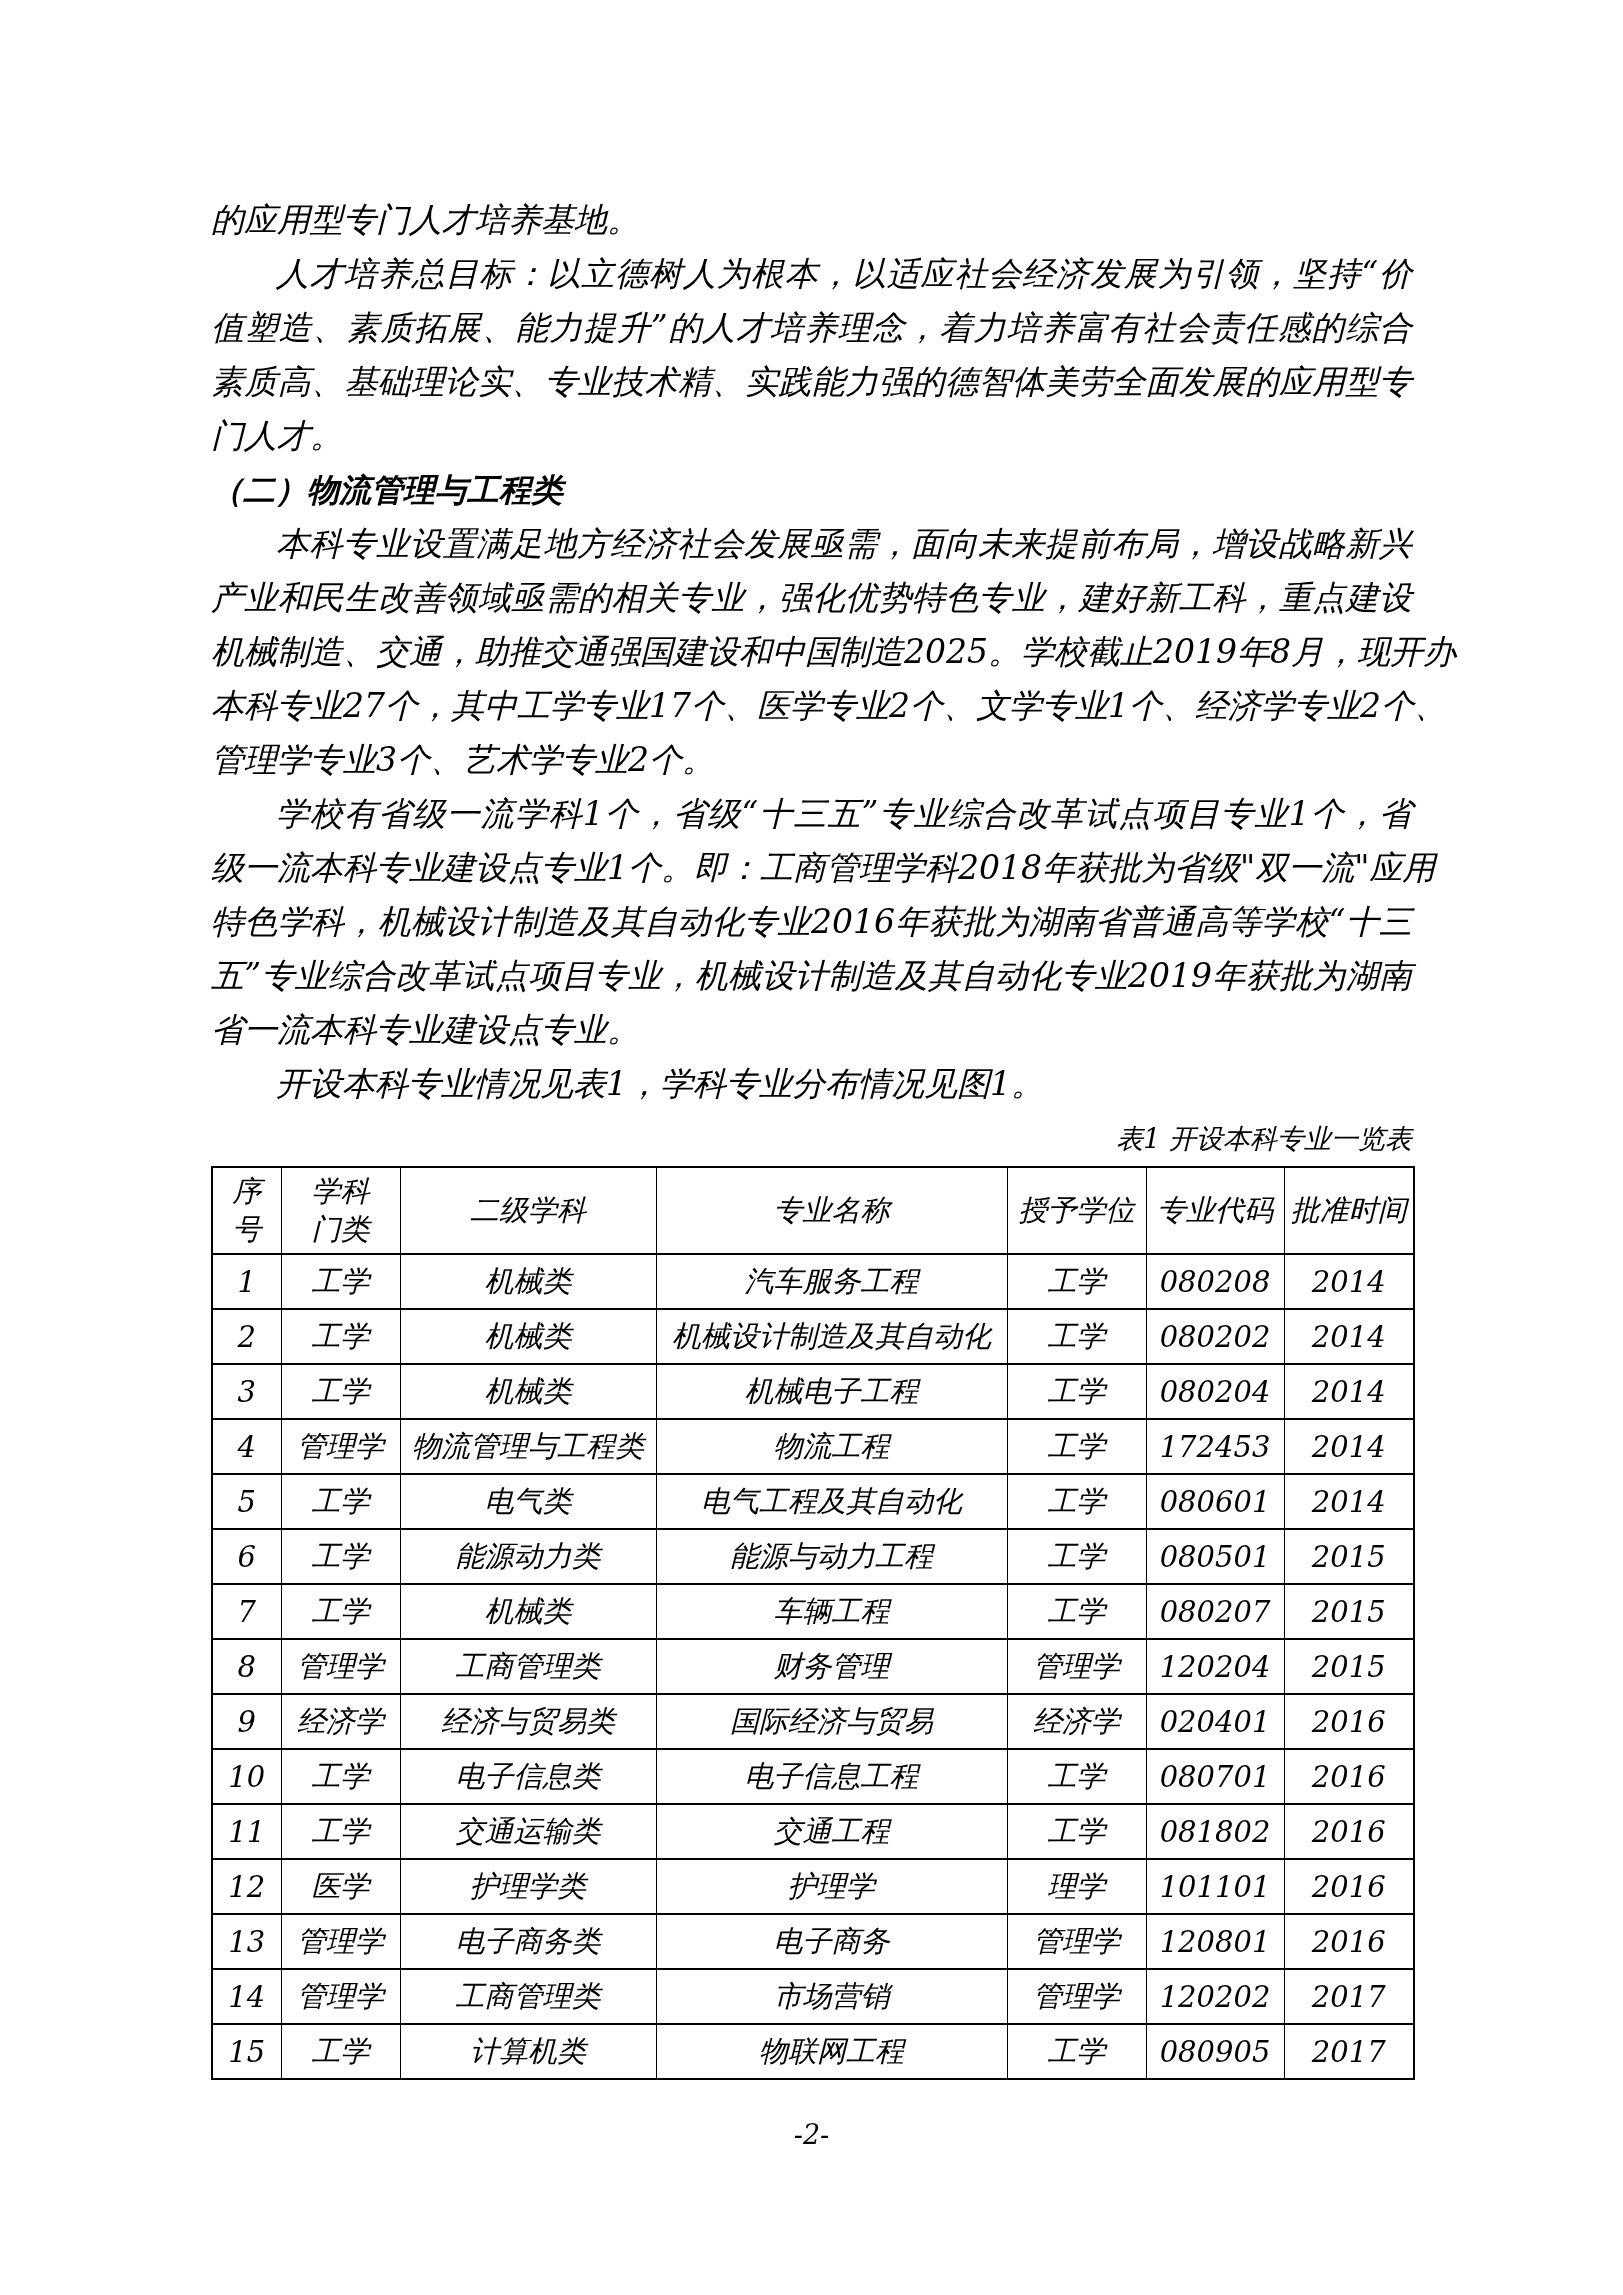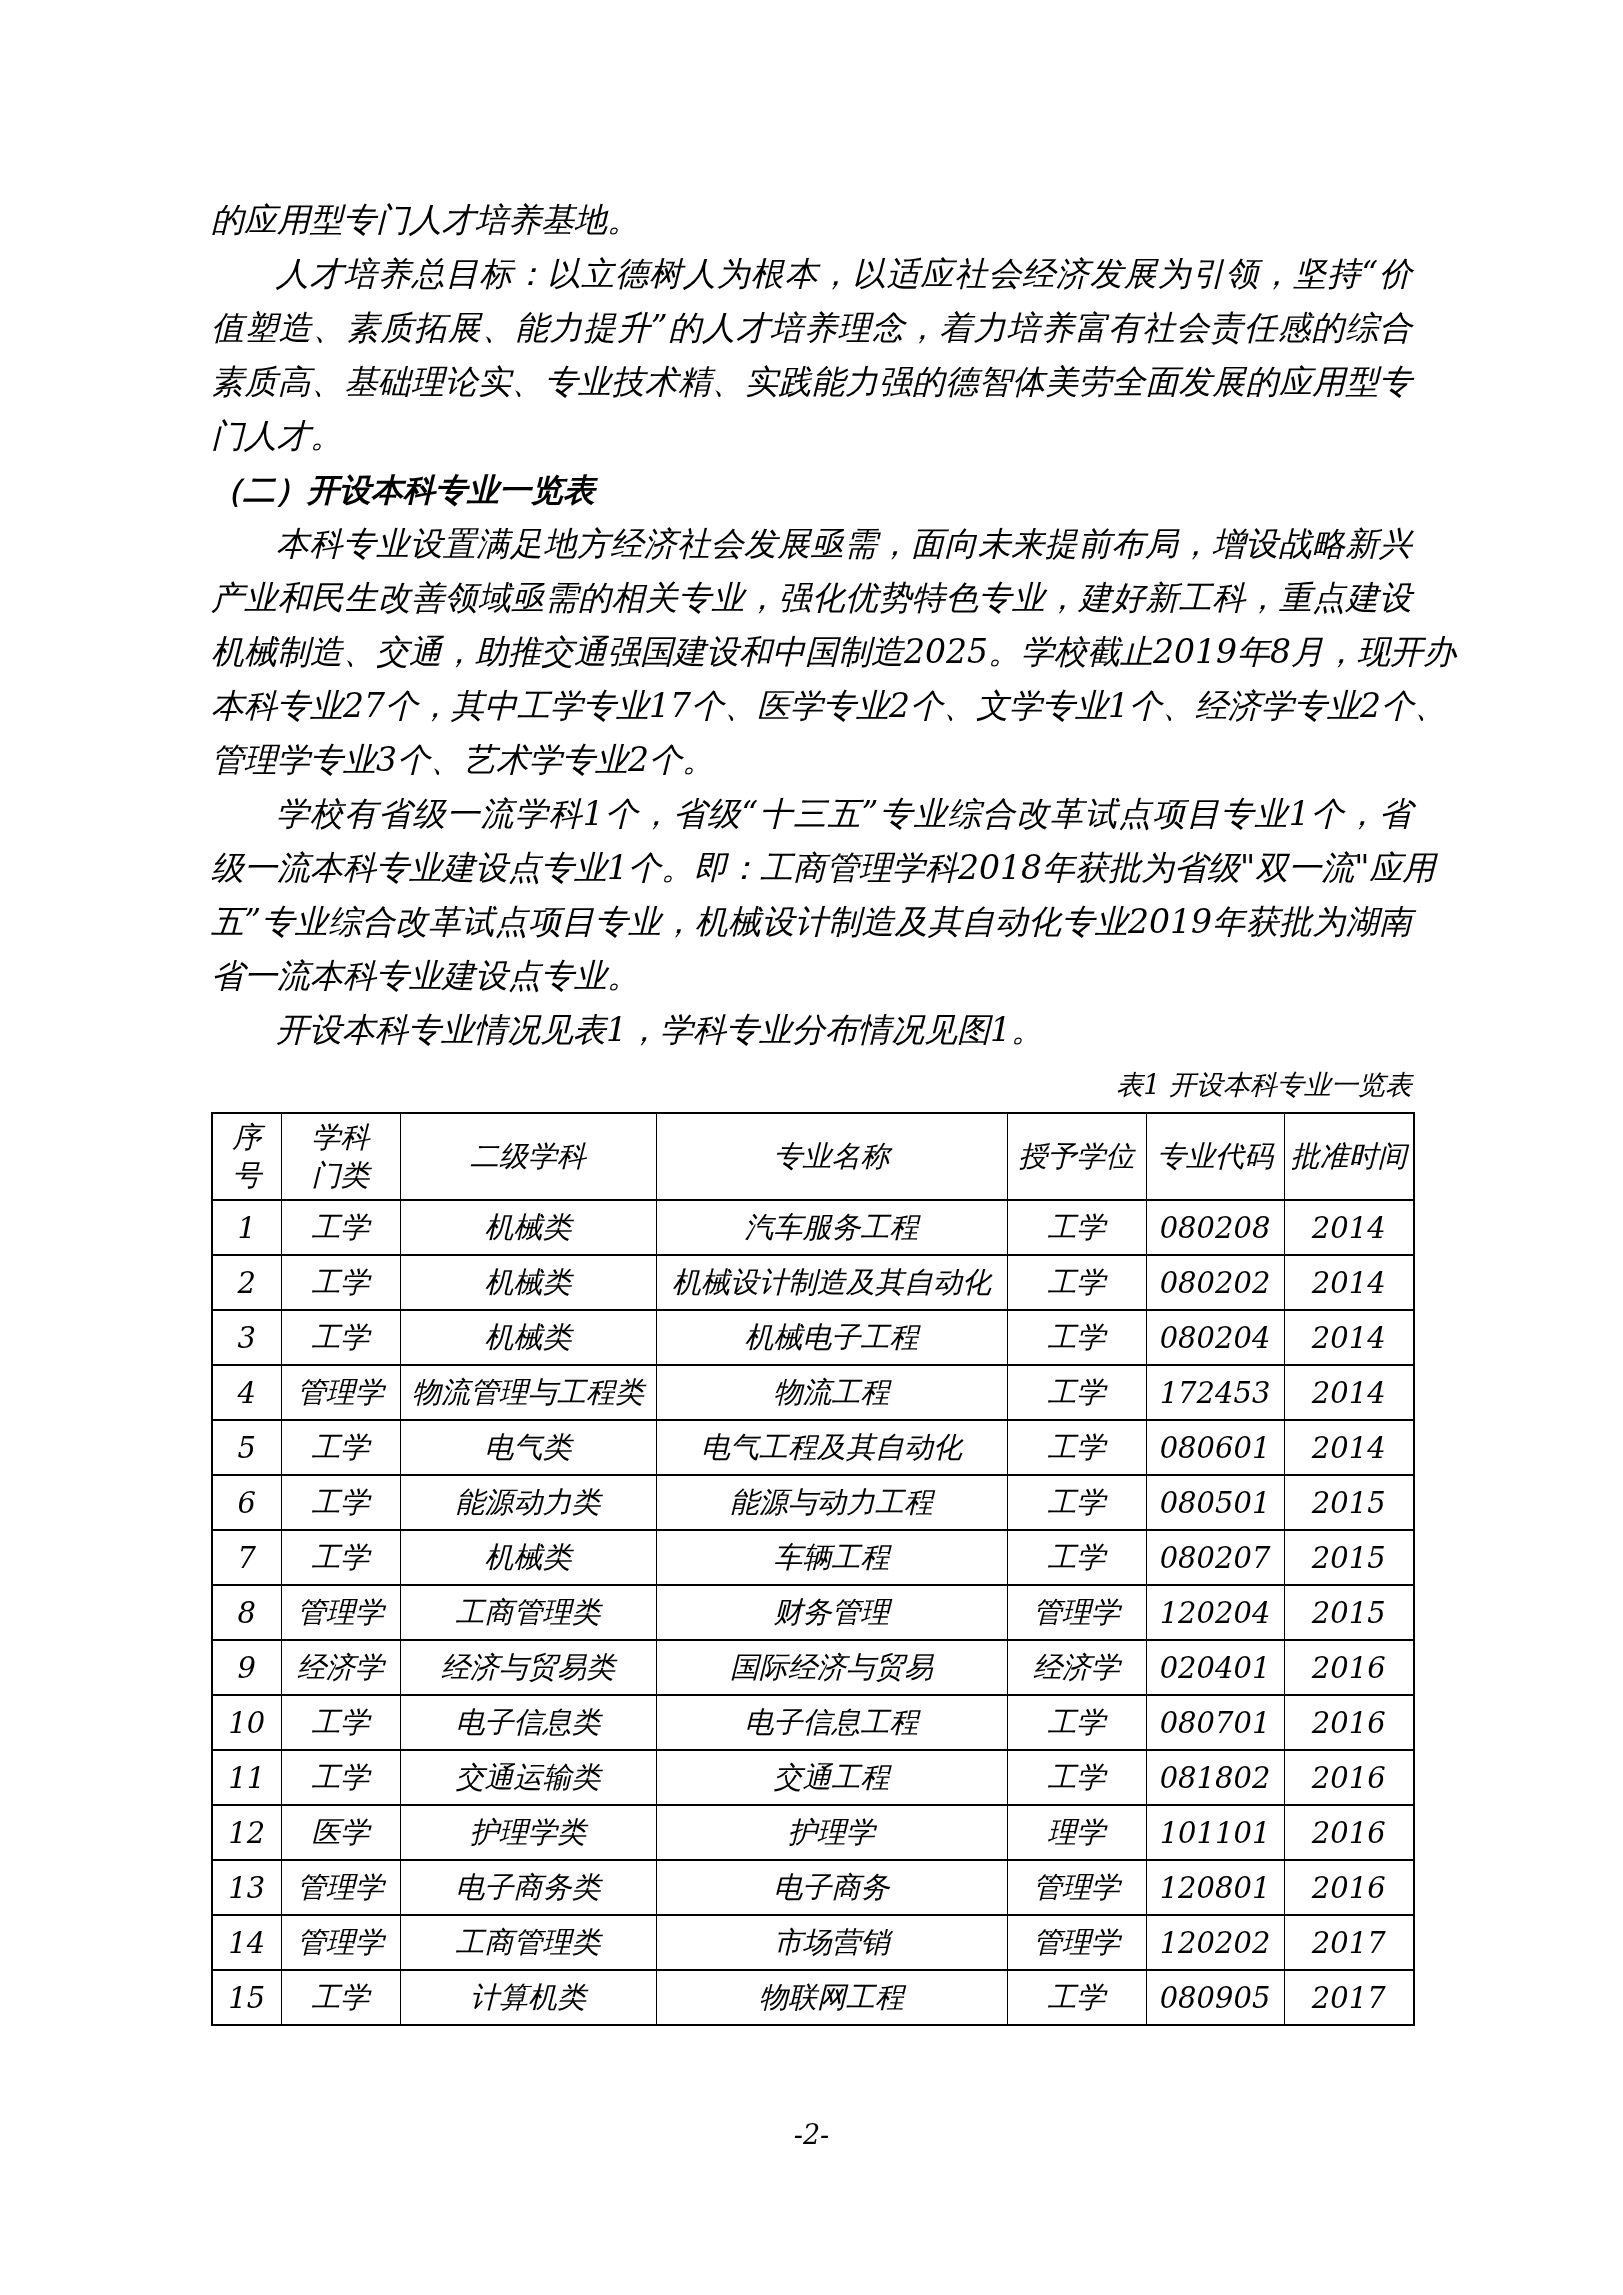--- a/index.html
+++ b/index.html
@@ -81,28 +81,29 @@
 <div class="page">
 
   <div class="content">
 
     <div>
         <div class="line last">的应用型专门人才培养基地。</div>
         <div class="line first">人才培养总目标：以立德树人为根本，以适应社会经济发展为引领，坚持“价</div>
         <div class="line mid">值塑造、素质拓展、能力提升”的人才培养理念，着力培养富有社会责任感的综合</div>
         <div class="line mid">素质高、基础理论实、专业技术精、实践能力强的德智体美劳全面发展的应用型专</div>
         <div class="line last">门人才。</div>
-        <div class="line heading">（二）开设本科专业一览表</div>
+        <div class="line heading">（二）物流管理与工程类</div>
         <div class="line first">本科专业设置满足地方经济社会发展亟需，面向未来提前布局，增设战略新兴</div>
         <div class="line mid">产业和民生改善领域亟需的相关专业，强化优势特色专业，建好新工科，重点建设</div>
         <div class="line mid">机械制造、交通，助推交通强国建设和中国制造2025。学校截止2019年8月，现开办</div>
         <div class="line mid">本科专业27个，其中工学专业17个、医学专业2个、文学专业1个、经济学专业2个、</div>
         <div class="line last">管理学专业3个、艺术学专业2个。</div>
         <div class="line first">学校有省级一流学科1个，省级“十三五”专业综合改革试点项目专业1个，省</div>
         <div class="line mid">级一流本科专业建设点专业1个。即：工商管理学科2018年获批为省级"双一流"应用</div>
+        <div class="line mid">特色学科，机械设计制造及其自动化专业2016年获批为湖南省普通高等学校“十三</div>
         <div class="line mid">五”专业综合改革试点项目专业，机械设计制造及其自动化专业2019年获批为湖南</div>
         <div class="line last">省一流本科专业建设点专业。</div>
         <div class="line first-last">开设本科专业情况见表1，学科专业分布情况见图1。</div>
       </div>
 
     <div class="table-title">表1 开设本科专业一览表</div>
 
     <table class="majors">
       <colgroup>
         <col style="width:69px">

